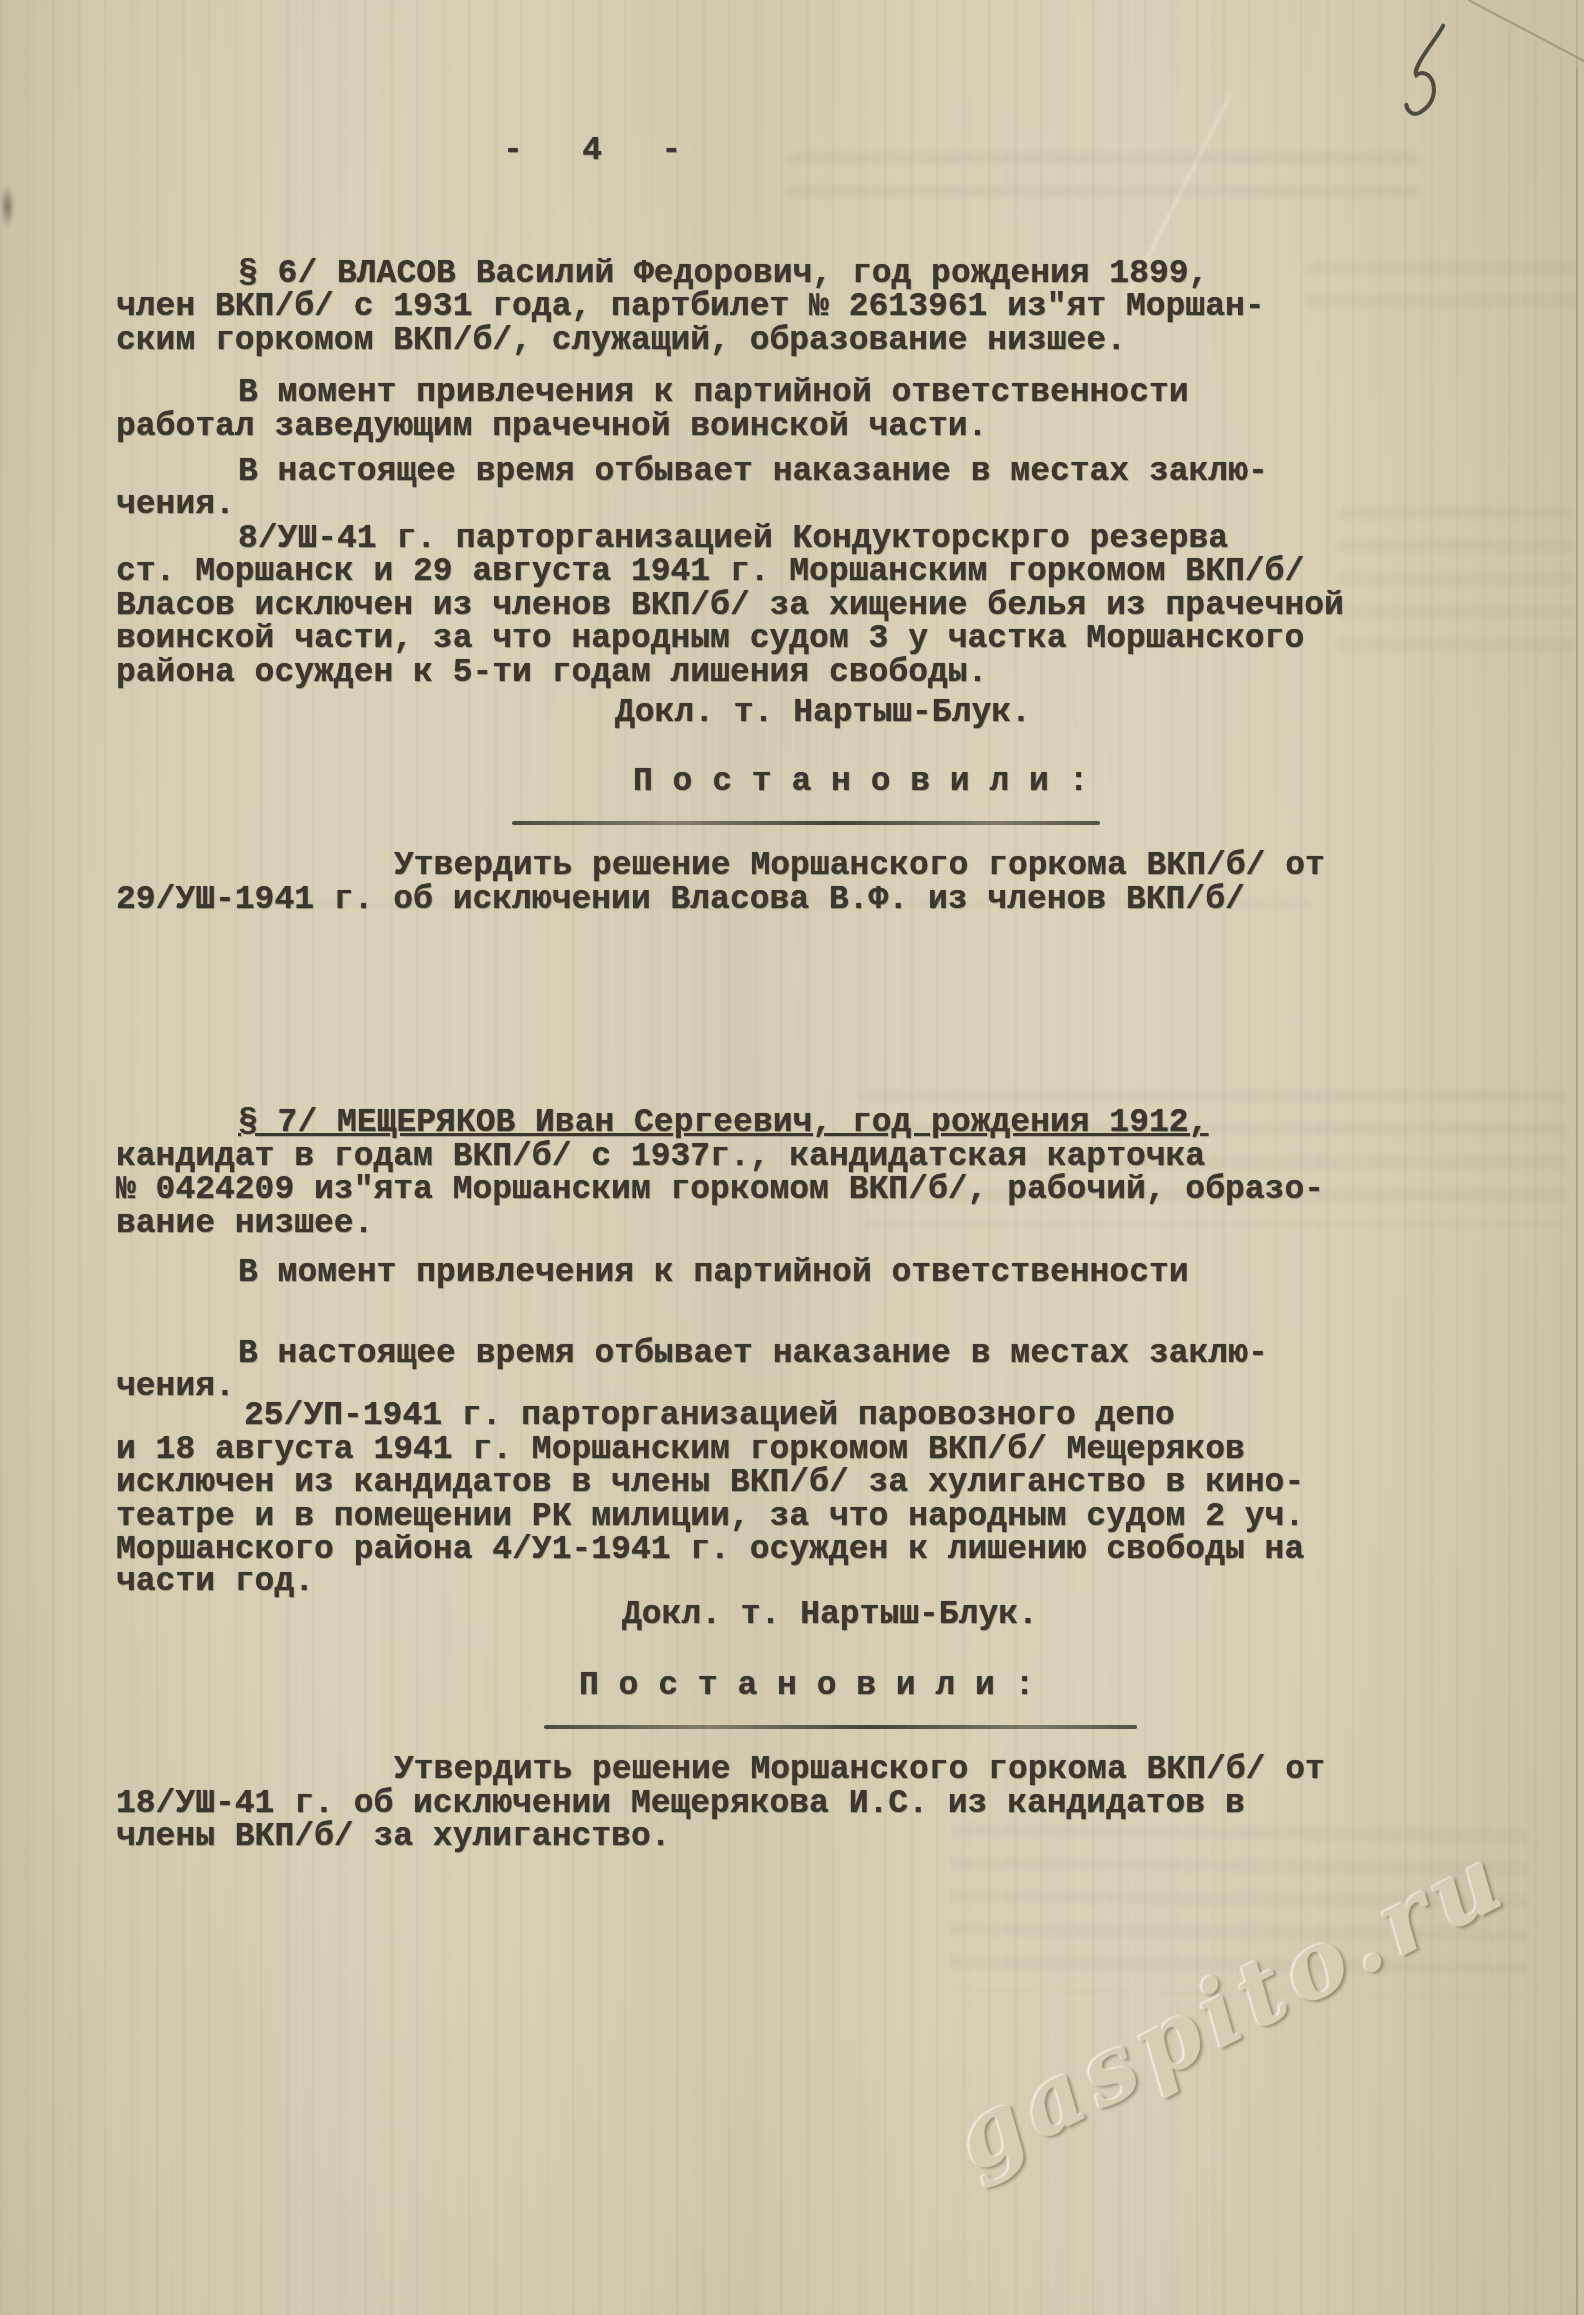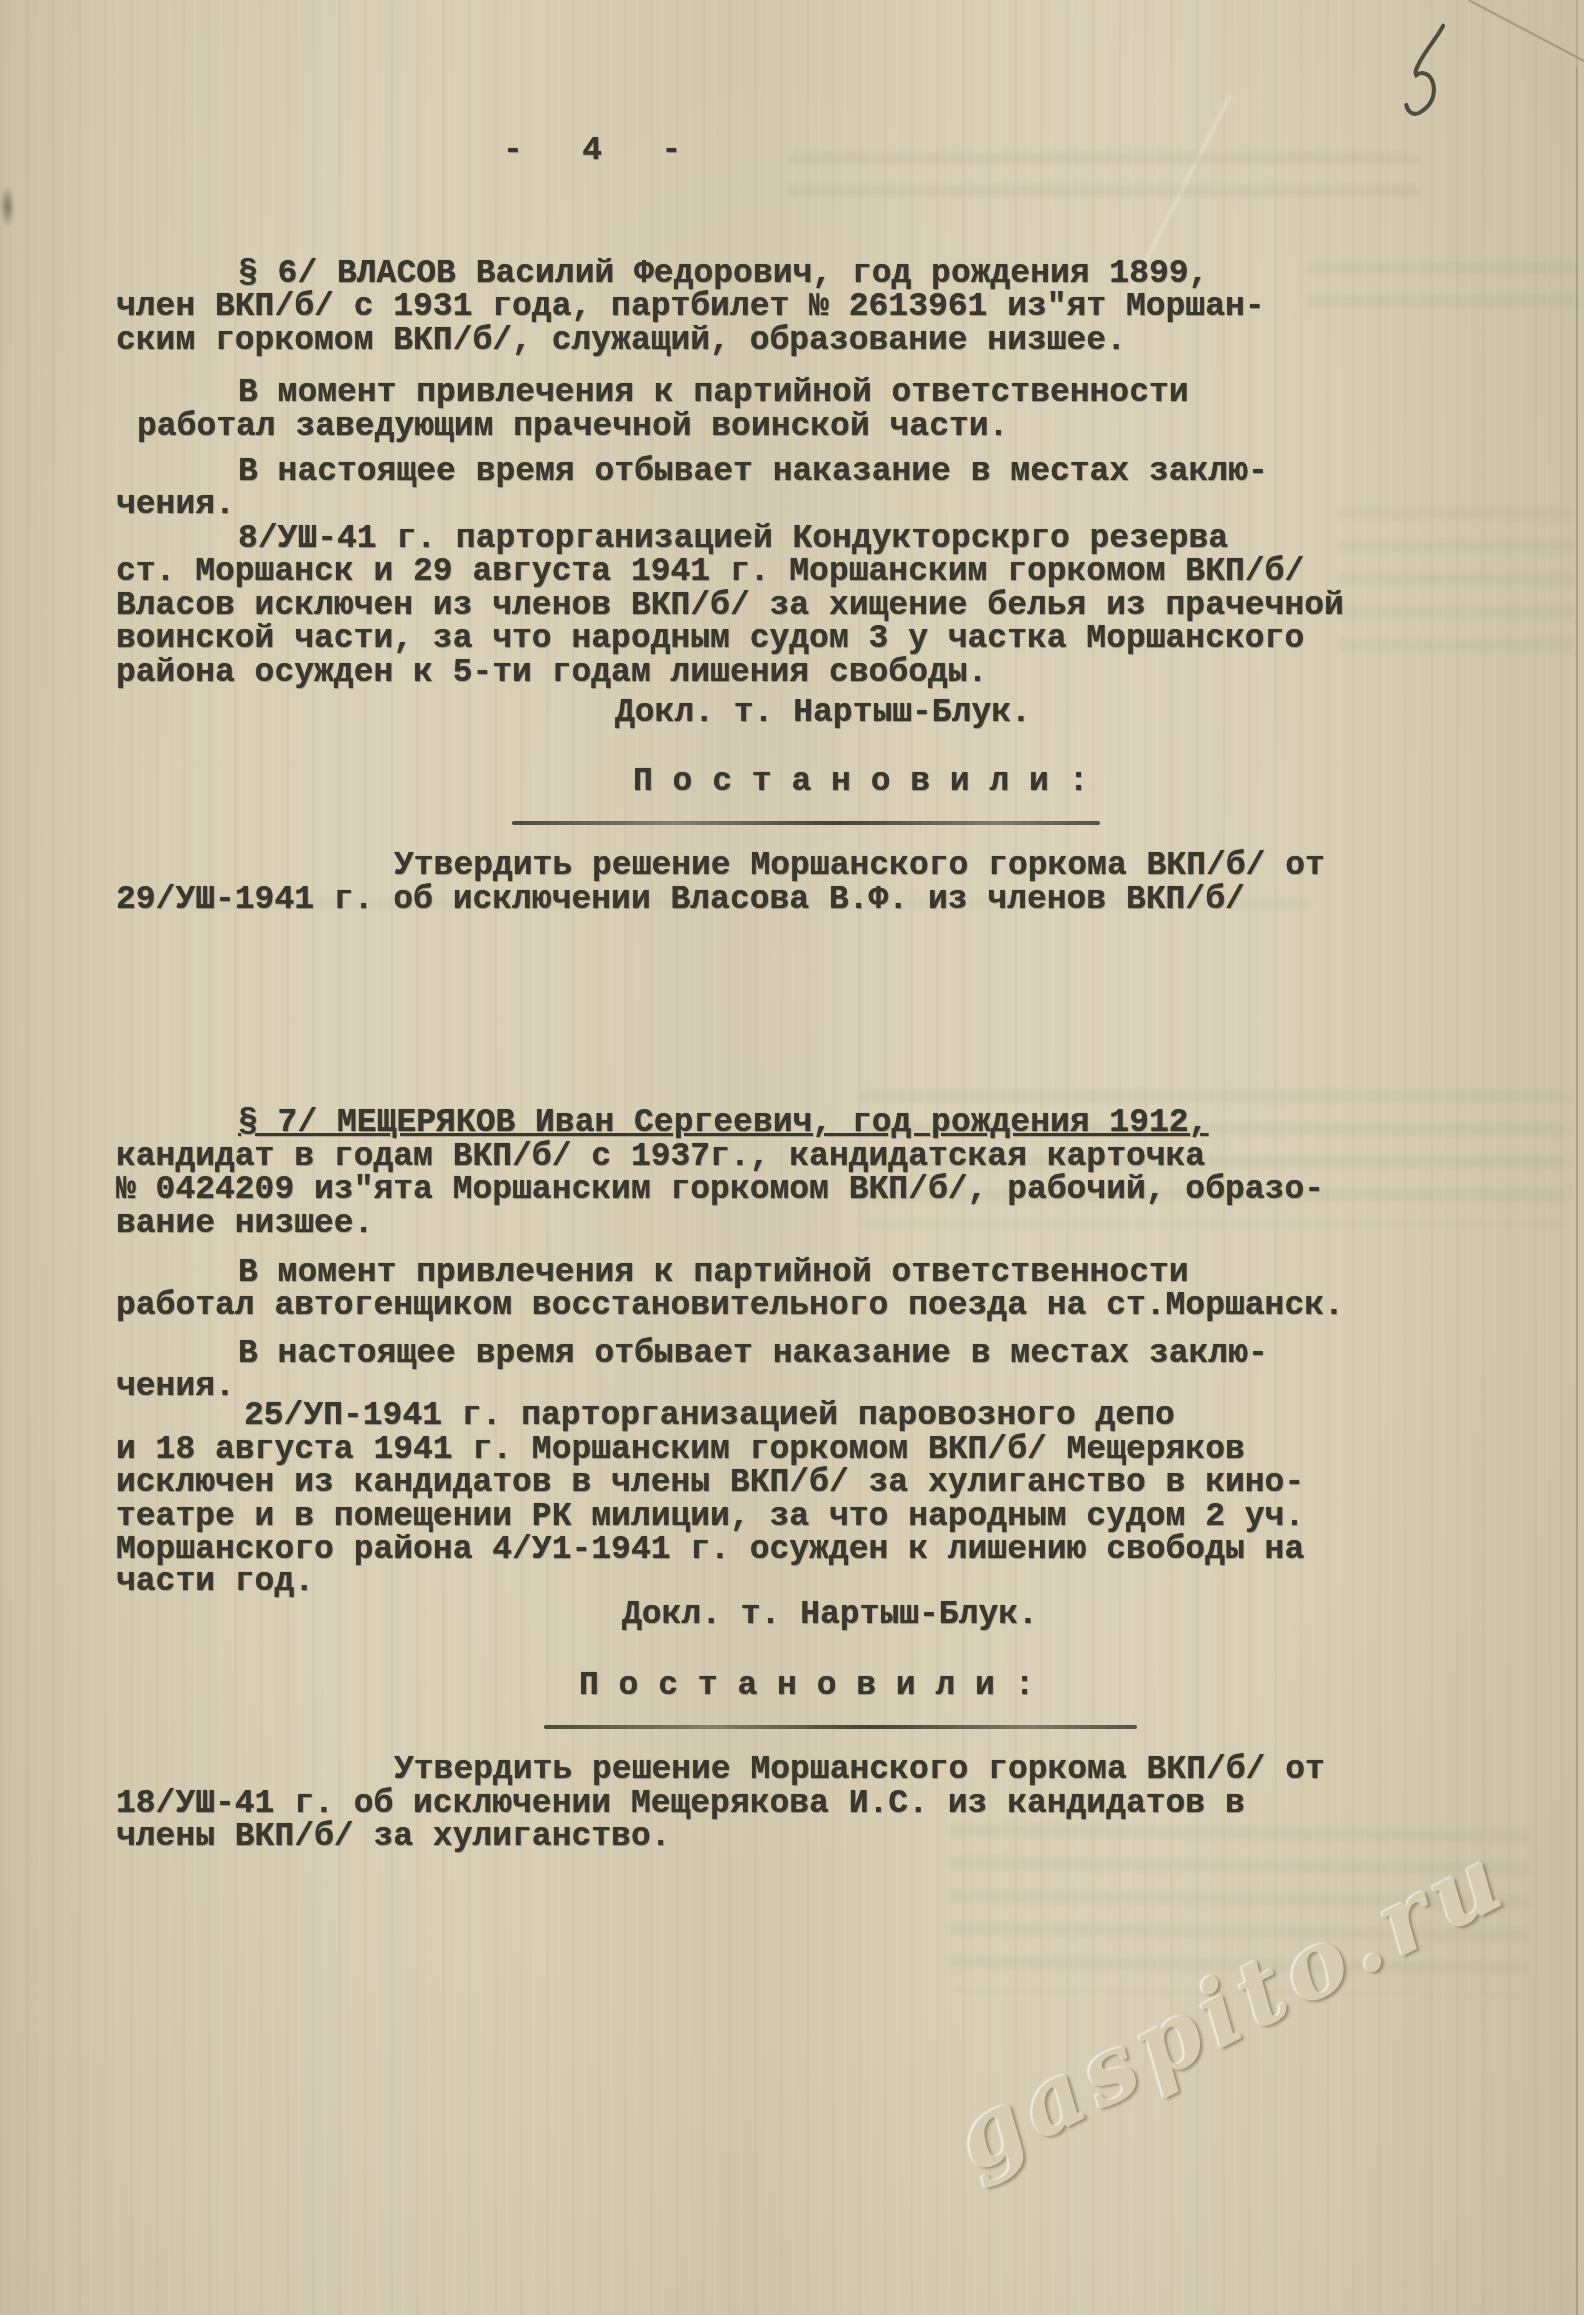--- a/index.html
+++ b/index.html
@@ -90,21 +90,21 @@
 
   <svg class="hand5" width="63" height="109" viewBox="0 0 70 120" aria-label="5">
     <path d="M58 8 C52 20 38 36 31 50 C28 56 26 60 28 63 C34 58 44 61 47 73 C50 87 43 99 31 105 C24 108 18 103 17 96" fill="none" stroke="#413e34" stroke-width="4.5" stroke-linecap="round" opacity="0.9"></path>
   </svg>
 
   <div class="line" style="left:238px;top:257px;">§ 6/ ВЛАСОВ Василий Федорович, год рождения 1899,</div>
   <div class="line" style="left:116px;top:290px;">член ВКП/б/ с 1931 года, партбилет № 2613961 из"ят Моршан-</div>
   <div class="line" style="left:116px;top:324px;">ским горкомом ВКП/б/, служащий, образование низшее.</div>
 
   <div class="line" style="left:238px;top:376px;">В момент привлечения к партийной ответственности</div>
-  <div class="line" style="left:116px;top:410px;margin-left:21px;">работал заведующим прачечной воинской части.</div>
+  <div class="line" style="left:116px;top:410px;">работал заведующим прачечной воинской части.</div>
 
   <div class="line" style="left:238px;top:455px;">В настоящее время отбывает наказание в местах заклю-</div>
   <div class="line" style="left:116px;top:488px;">чения.</div>
 
   <div class="line" style="left:238px;top:522px;">8/УШ-41 г. парторганизацией Кондукторскрго резерва</div>
   <div class="line" style="left:116px;top:555px;">ст. Моршанск и 29 августа 1941 г. Моршанским горкомом ВКП/б/</div>
   <div class="line" style="left:116px;top:589px;">Власов исключен из членов ВКП/б/ за хищение белья из прачечной</div>
   <div class="line" style="left:116px;top:622px;">воинской части, за что народным судом 3 у частка Моршанского</div>
   <div class="line" style="left:116px;top:656px;">района осужден к 5-ти годам лишения свободы.</div>
 
@@ -115,21 +115,20 @@
 
   <div class="line" style="left:394px;top:849px;">Утвердить решение Моршанского горкома ВКП/б/ от</div>
   <div class="line" style="left:116px;top:883px;">29/УШ-1941 г. об исключении Власова В.Ф. из членов ВКП/б/</div>
 
   <div class="line" style="left:238px;top:1106px;text-decoration:underline;">§ 7/ МЕЩЕРЯКОВ Иван Сергеевич, год рождения 1912,</div>
   <div class="line" style="left:116px;top:1140px;">кандидат в годам ВКП/б/ с 1937г., кандидатская карточка</div>
   <div class="line" style="left:116px;top:1173px;">№ 0424209 из"ята Моршанским горкомом ВКП/б/, рабочий, образо-</div>
   <div class="line" style="left:116px;top:1207px;">вание низшее.</div>
 
   <div class="line" style="left:238px;top:1256px;">В момент привлечения к партийной ответственности</div>
-  <div class="line" style="left:116px;top:1289px;">работал автогенщиком восстановительного поезда на ст.Моршанск.</div>
 
   <div class="line" style="left:238px;top:1337px;">В настоящее время отбывает наказание в местах заклю-</div>
   <div class="line" style="left:116px;top:1370px;">чения.</div>
 
   <div class="line" style="left:244px;top:1399px;text-align:center;">25/УП-1941 г. парторганизацией паровозного депо</div>
   <div class="line" style="left:116px;top:1433px;">и 18 августа 1941 г. Моршанским горкомом ВКП/б/ Мещеряков</div>
   <div class="line" style="left:116px;top:1466px;">исключен из кандидатов в члены ВКП/б/ за хулиганство в кино-</div>
   <div class="line" style="left:116px;top:1500px;">театре и в помещении РК милиции, за что народным судом 2 уч.</div>
   <div class="line" style="left:116px;top:1533px;">Моршанского района 4/У1-1941 г. осужден к лишению свободы на</div>
   <div class="line" style="left:116px;top:1565px;">части год.</div>

